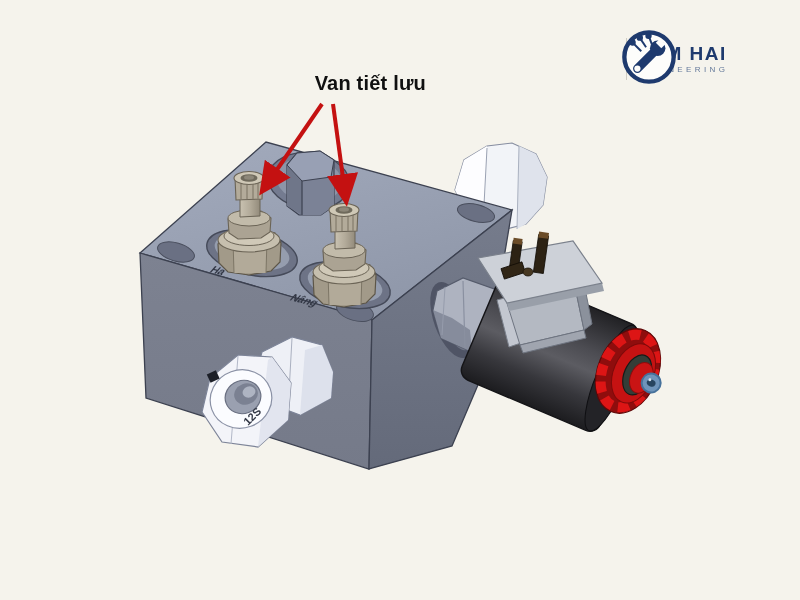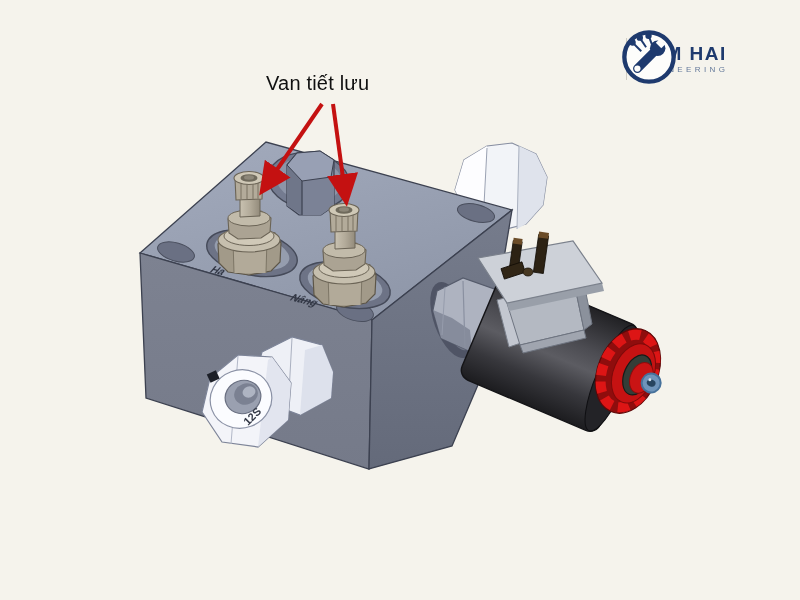--- a/index.html
+++ b/index.html
@@ -4,21 +4,21 @@
 <style>
   html,body{margin:0;padding:0;}
   .stage{
     position:relative;width:800px;height:600px;overflow:hidden;
     background:#f5f3ec;
     font-family:"Liberation Sans", sans-serif;
   }
   .stage svg{position:absolute;left:0;top:0;}
   .callout-label{
     position:absolute;left:266px;top:72px;width:160px;
-    text-align:left;font-size:20px;font-weight:400;color:#101010;
+    text-align:right;font-size:20px;font-weight:700;color:#101010;
     letter-spacing:0.2px;
   }
   .logo{
     position:absolute;left:620px;top:28px;width:160px;height:62px;
     display:flex;align-items:center;
   }
   .logo-icon{width:58px;height:58px;flex:0 0 auto;}
   .logo-divider{width:1px;height:42px;background:#cfccc2;margin:0 8px 0 6px;}
   .logo-text{display:flex;flex-direction:column;justify-content:center;}
   .logo-name{

